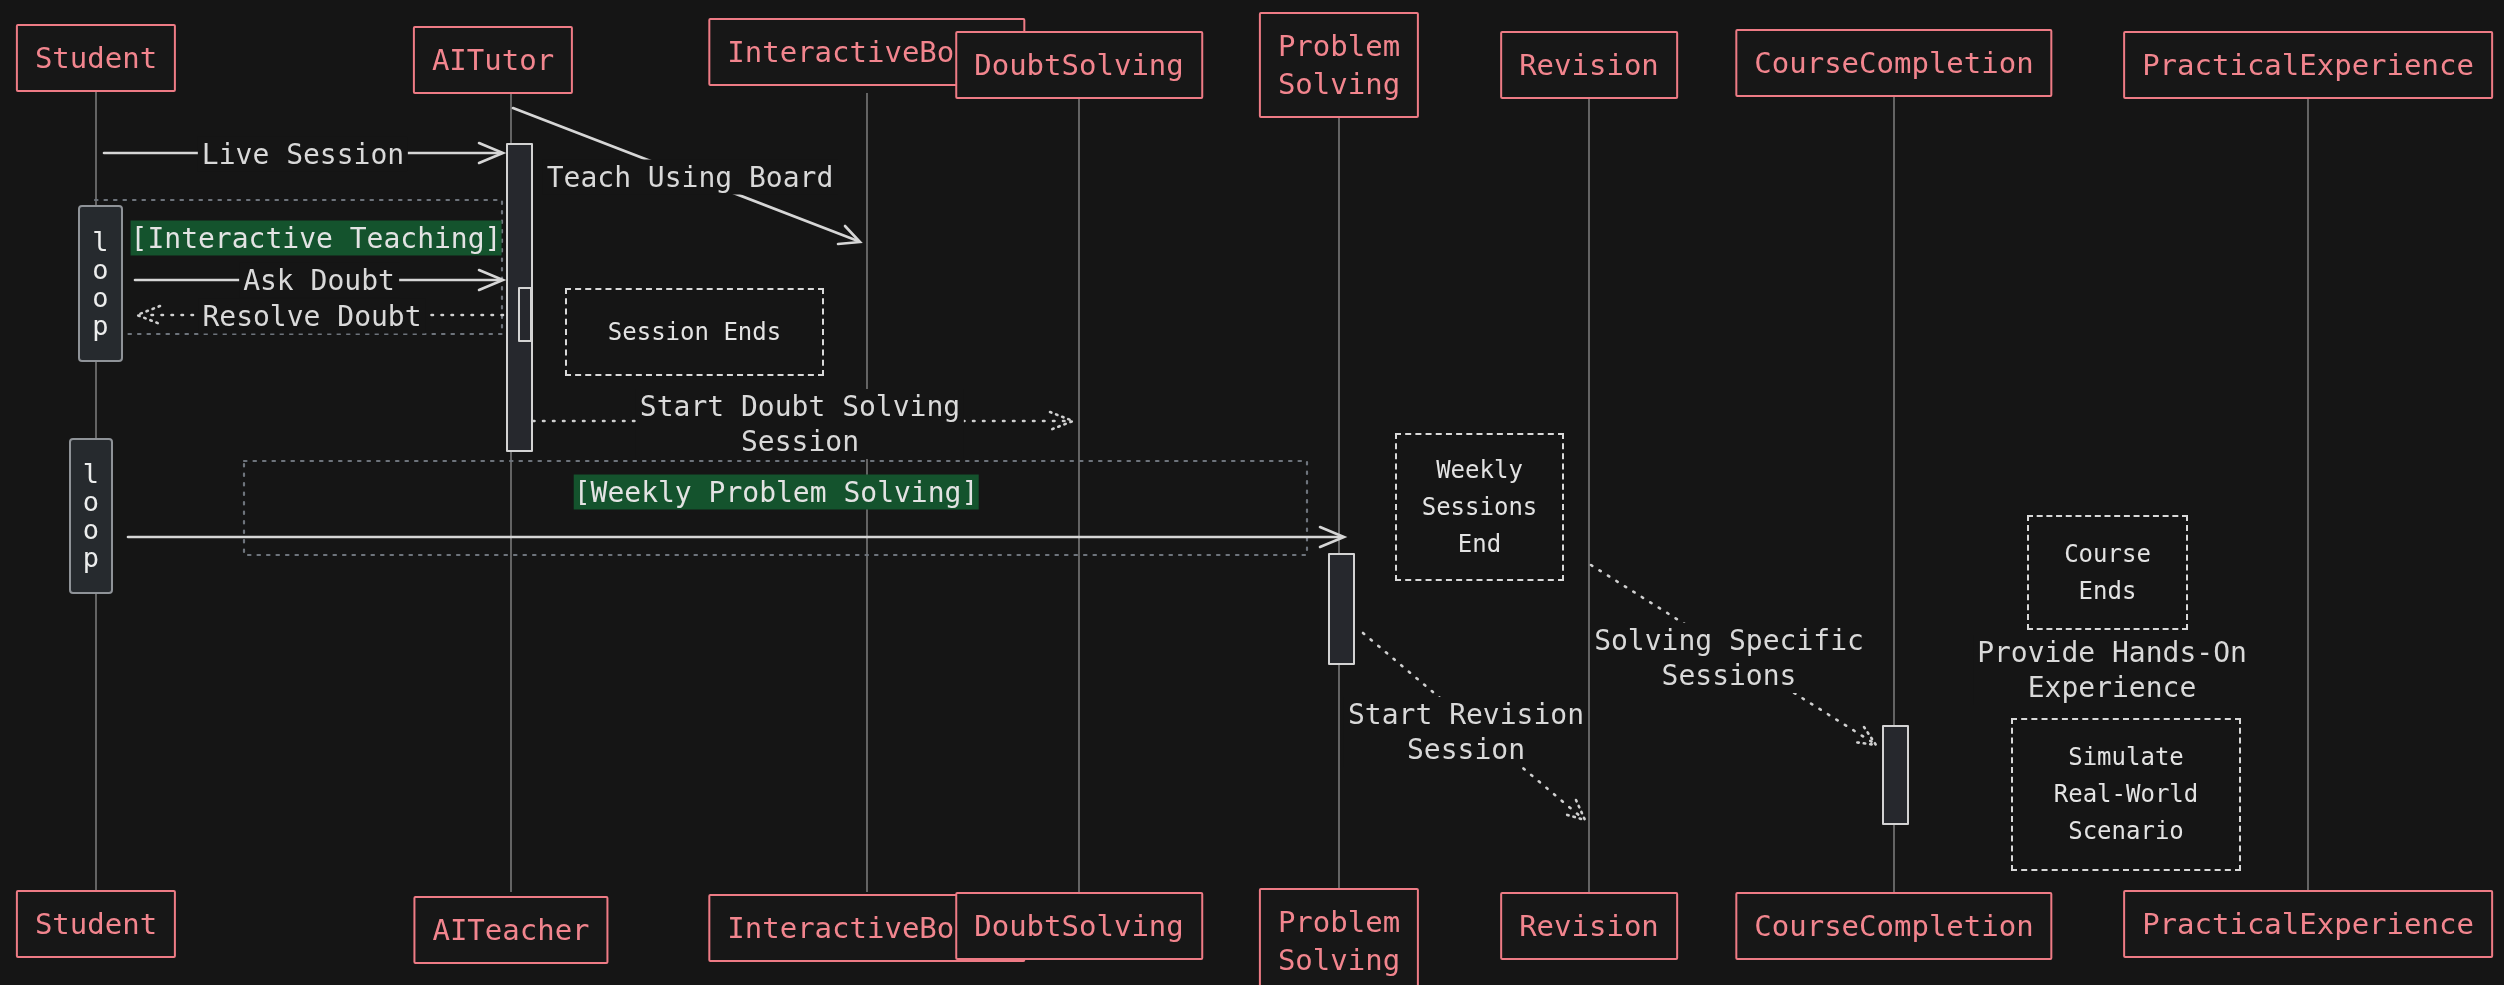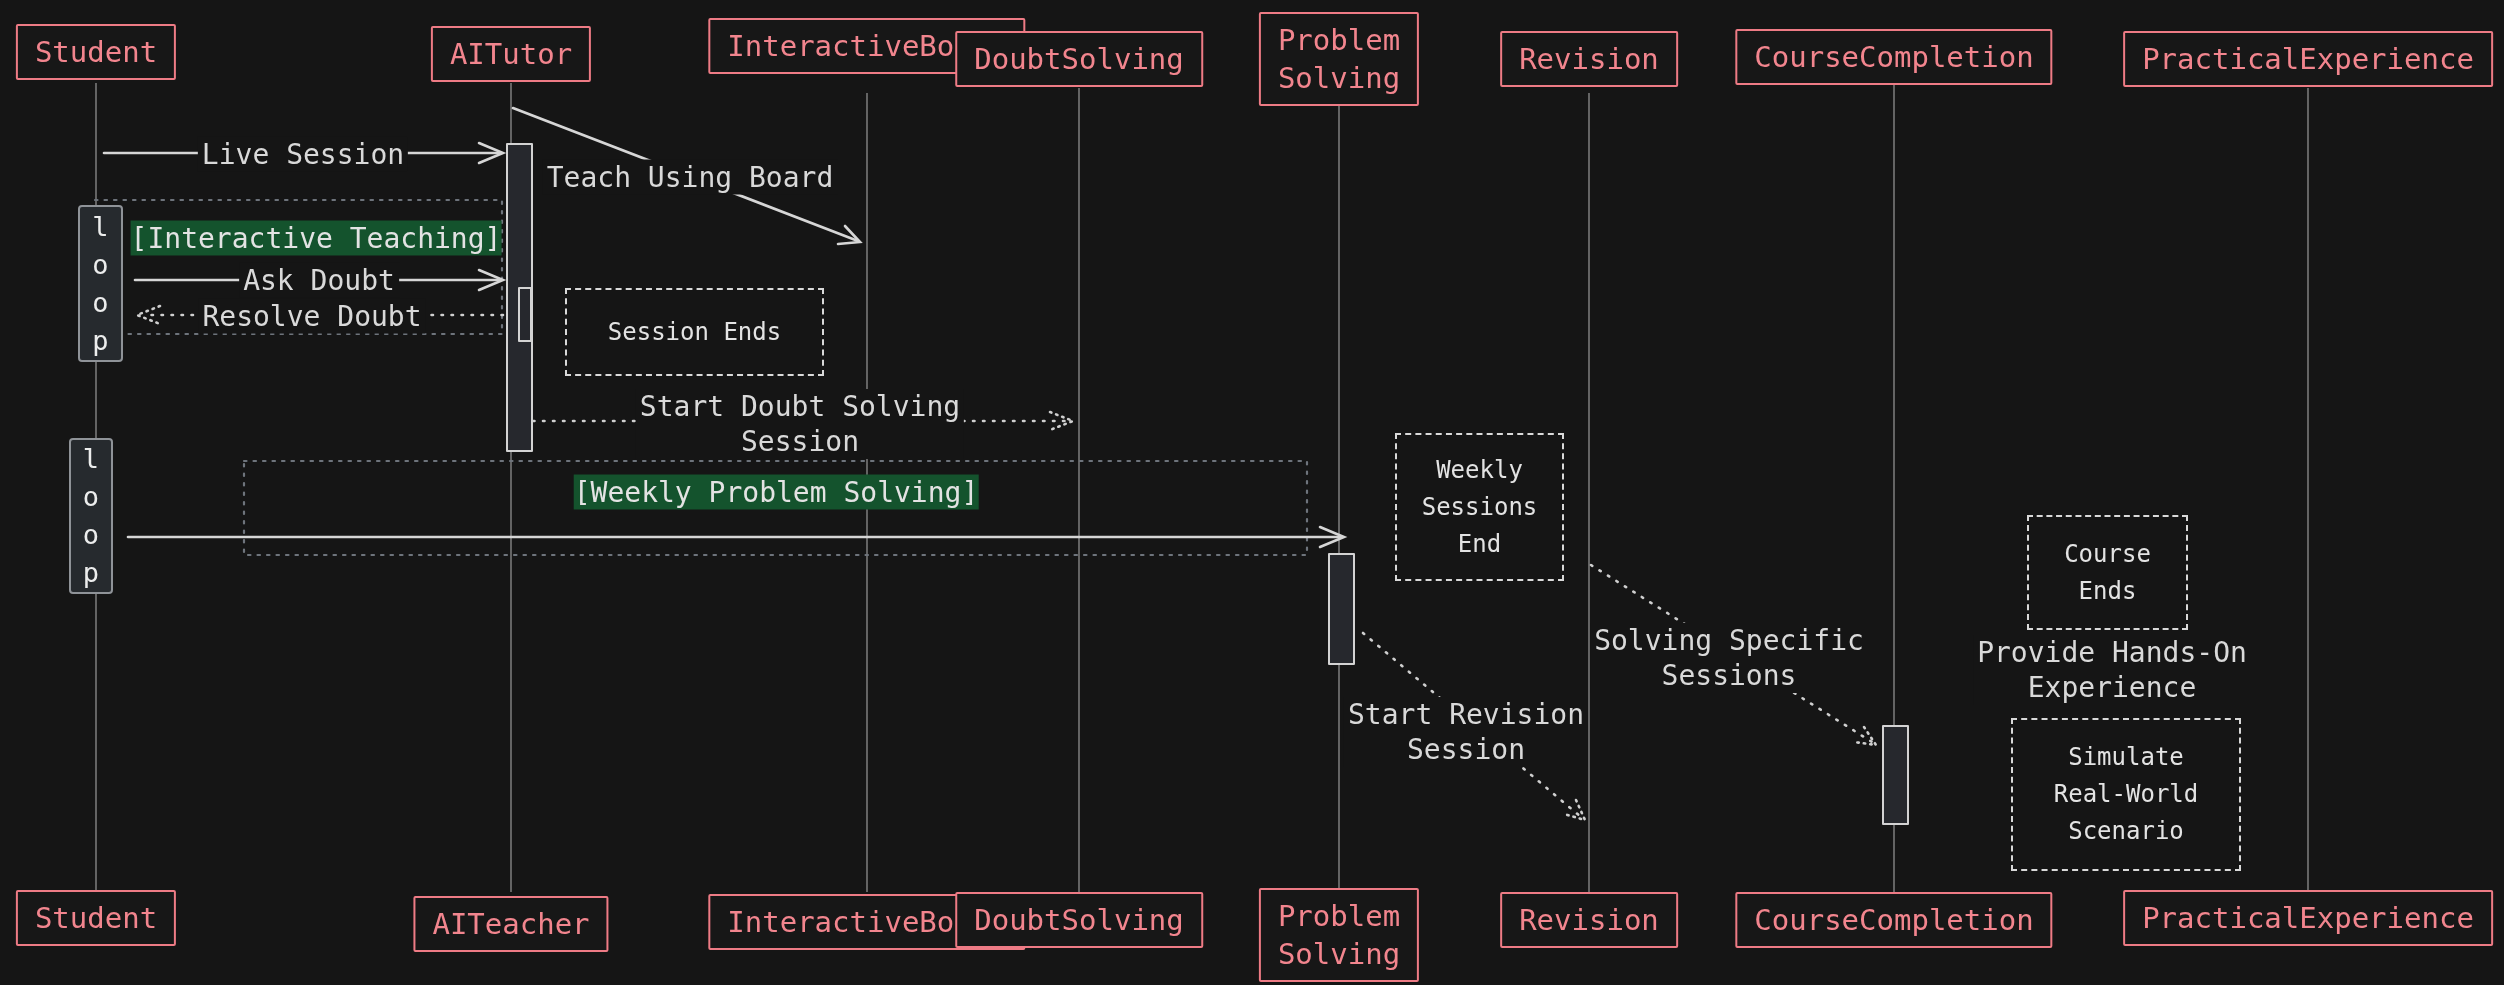--- a/index.html
+++ b/index.html
@@ -4,21 +4,21 @@
 <style>
   html,body{margin:0;padding:0;background:#0e0e0e;}
   .stage{
     position:relative;width:2504px;height:985px;background:#151515;
     font-family:"DejaVu Sans Mono", monospace;overflow:hidden;
   }
   .stage svg{position:absolute;left:0;top:0;}
   .actor{
     position:absolute;transform:translateX(-50%);
     border:2.5px solid #ee7b85;color:#f2858e;background:#171717;
-    font-size:29px;line-height:38px;padding:7px 17px;
+    font-size:29px;line-height:38px;padding:13px 17px;
     white-space:pre-line;text-align:left;border-radius:2px;
   }
   .msg{
     position:absolute;transform:translate(-50%,-50%);
     color:#d9d9d9;background:#151515;font-size:28px;line-height:35px;
     white-space:pre-line;text-align:center;padding:0 4px;
   }
   .loop-label{
     position:absolute;transform:translate(-50%,-50%);
     color:#e3e3e3;background:#14532d;font-size:28px;line-height:35px;white-space:pre;
@@ -27,21 +27,21 @@
     position:absolute;border:2.5px dashed #d9d9d9;color:#e3e3e3;background:#151515;
     font-size:24px;line-height:37px;white-space:pre-line;text-align:center;
     display:flex;align-items:center;justify-content:center;
   }
   .loop-tab{
     position:absolute;background:#262a2e;border:2px solid #8f9398;border-radius:4px;
     display:flex;align-items:center;justify-content:center;
   }
   .loop-tab span{
     display:block;width:18px;word-break:break-all;
-    color:#eceded;font-size:27px;line-height:38px;text-align:center;
+    color:#eceded;font-size:27px;line-height:28px;text-align:center;
   }
   .activation{
     position:absolute;background:#26282d;border:2px solid #d3d3d3;border-radius:1px;
   }
 </style>
 </head>
 <body>
 
 <div class="stage">
 
@@ -134,21 +134,21 @@
   <div class="note" style="left:1395px;top:433px;width:165px;height:144px">Weekly
 Sessions
 End</div>
   <div class="note" style="left:2027px;top:515px;width:157px;height:111px">Course
 Ends</div>
   <div class="note" style="left:2011px;top:718px;width:226px;height:149px">Simulate
 Real-World
 Scenario</div>
 
   <div class="actor" style="left:96px;top:24px">Student</div>
-  <div class="actor" style="left:511px;top:26px">AITutor</div>
+  <div class="actor" style="left:493px;top:26px">AITutor</div>
   <div class="actor" style="left:867px;top:18px">InteractiveBoard</div>
   <div class="actor" style="left:1079px;top:31px">DoubtSolving</div>
   <div class="actor" style="left:1339px;top:12px">Problem
 Solving</div>
   <div class="actor" style="left:1589px;top:31px">Revision</div>
   <div class="actor" style="left:1894px;top:29px">CourseCompletion</div>
   <div class="actor" style="left:2308px;top:31px">PracticalExperience</div>
 
   <div class="actor" style="left:96px;top:890px">Student</div>
   <div class="actor" style="left:511px;top:896px">AITeacher</div>

